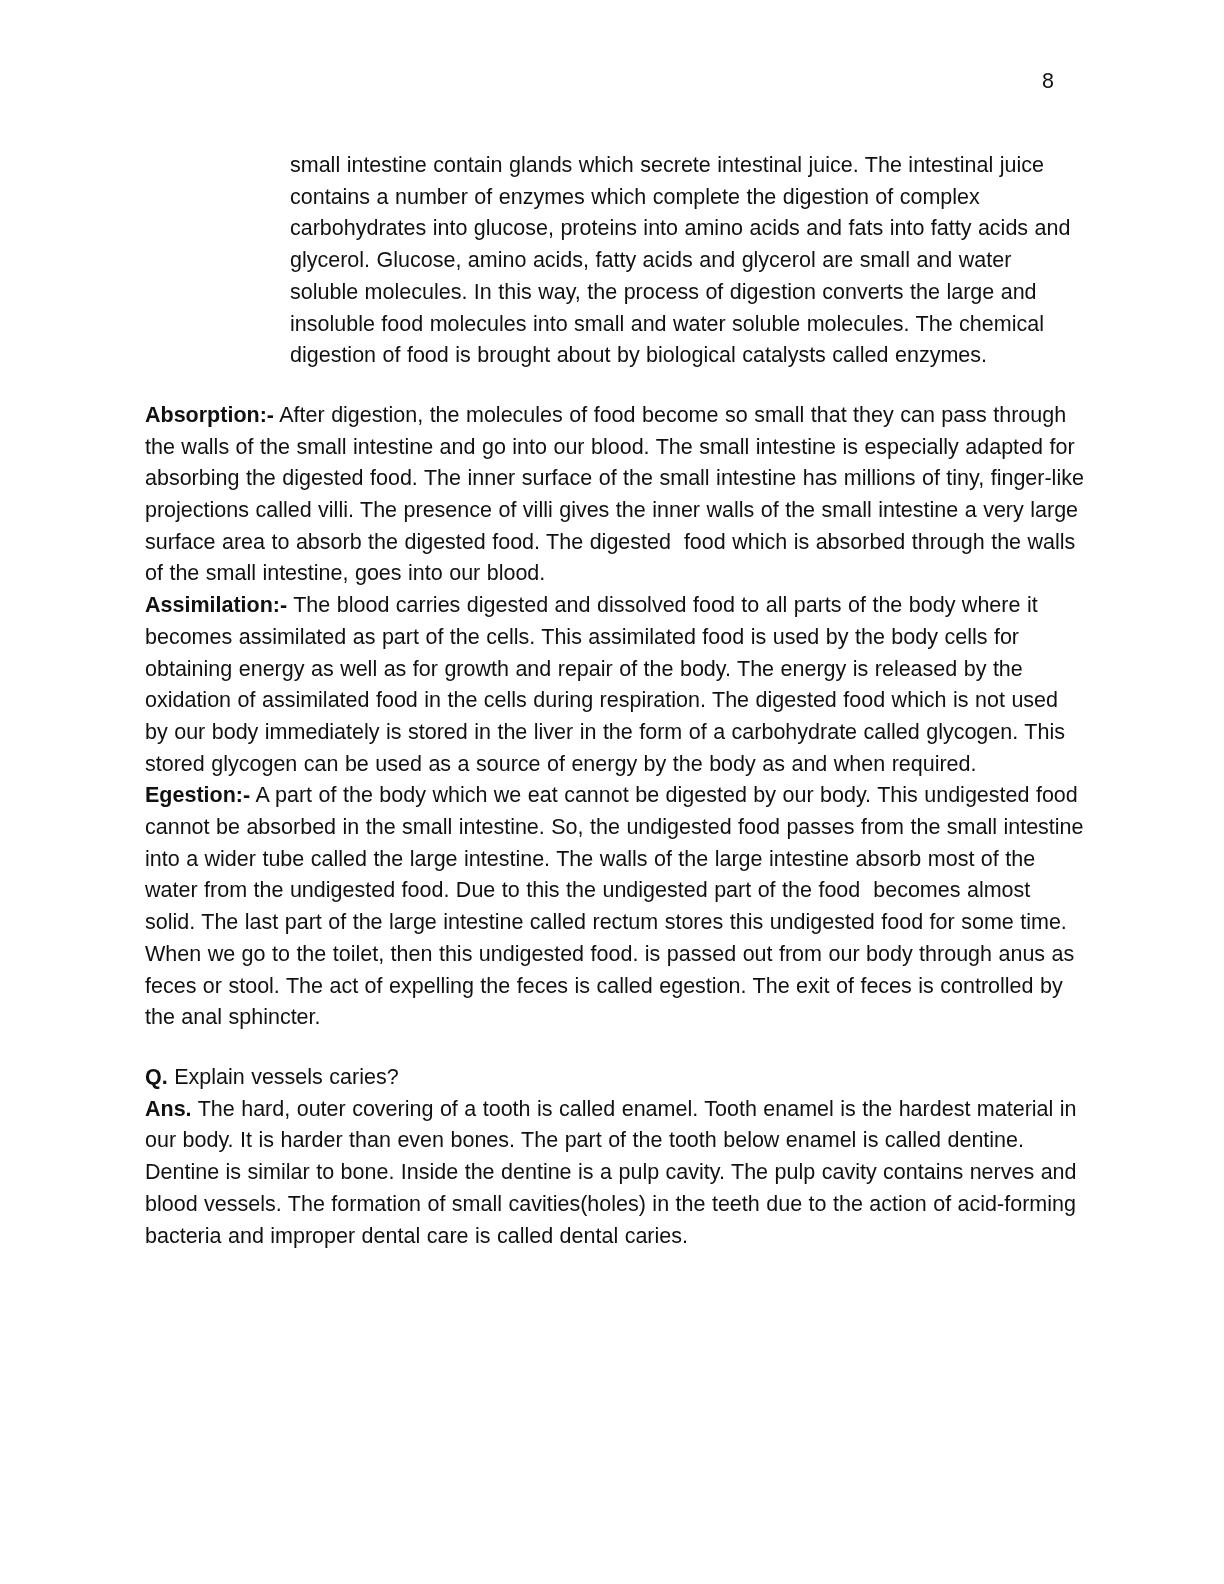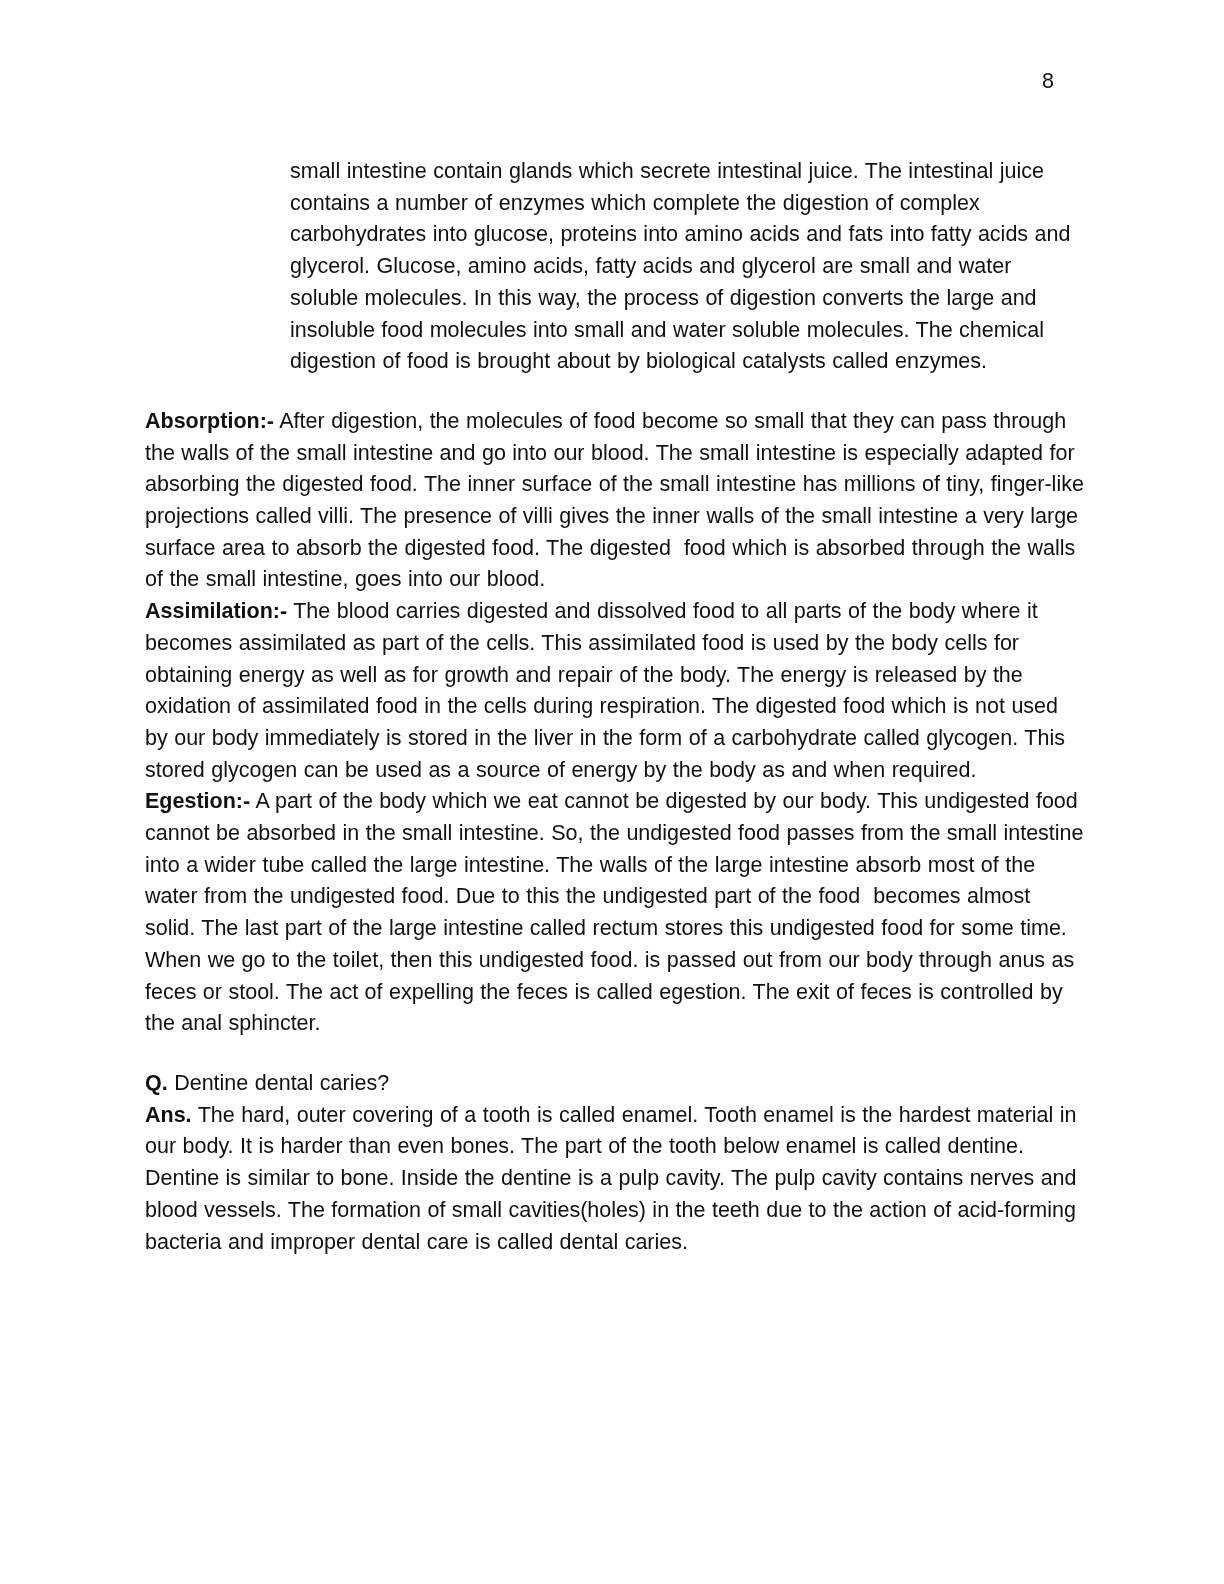--- a/index.html
+++ b/index.html
@@ -18,21 +18,21 @@
   }
   .page-number {
     position: absolute;
     top: 68px;
     left: 1042px;
     font-size: 21.5px;
     line-height: 26px;
   }
   .content {
     position: absolute;
-    top: 156px;
+    top: 150px;
     left: 145px;
     width: 940px;
   }
   .para {
     margin: 0;
     font-size: 21.5px;
     line-height: 31.7px;
     white-space: pre-wrap;
     word-spacing: 0.5px;
   }
@@ -60,18 +60,18 @@
   <div class="content">
 
     <p class="para indented">small intestine contain glands which secrete intestinal juice. The intestinal juice contains a number of enzymes which complete the digestion of complex carbohydrates into glucose, proteins into amino acids and fats into fatty acids and glycerol. Glucose, amino acids, fatty acids and glycerol are small and water soluble molecules. In this way, the process of digestion converts the large and insoluble food molecules into small and water soluble molecules. The chemical digestion of food is brought about by biological catalysts called enzymes.</p>
 
     <p class="para"><span class="lead underlined">Absorption:-</span><span> After digestion, the molecules of food become so small that they can pass through the walls of the small intestine and go into our blood. The small intestine is especially adapted for absorbing the digested food. The inner surface of the small intestine has millions of tiny, finger-like projections called villi. The presence of villi gives the inner walls of the small intestine a very large surface area to absorb the digested food. The digested  food which is absorbed through the walls of the small intestine, goes into our blood.</span></p>
 
     <p class="para"><span class="lead underlined">Assimilation:-</span><span> The blood carries digested and dissolved food to all parts of the body where it becomes assimilated as part of the cells. This assimilated food is used by the body cells for obtaining energy as well as for growth and repair of the body. The energy is released by the oxidation of assimilated food in the cells during respiration. The digested food which is not used by our body immediately is stored in the liver in the form of a carbohydrate called glycogen. This stored glycogen can be used as a source of energy by the body as and when required.</span></p>
 
     <p class="para"><span class="lead">Egestion:-</span><span> A part of the body which we eat cannot be digested by our body. This undigested food cannot be absorbed in the small intestine. So, the undigested food passes from the small intestine into a wider tube called the large intestine. The walls of the large intestine absorb most of the water from the undigested food. Due to this the undigested part of the food  becomes almost solid. The last part of the large intestine called rectum stores this undigested food for some time. When we go to the toilet, then this undigested food. is passed out from our body through anus as feces or stool. The act of expelling the feces is called egestion. The exit of feces is controlled by the anal sphincter.</span></p>
 
-    <p class="para gap-above"><span class="lead">Q.</span><span> Dentine dental caries?</span></p>
+    <p class="para gap-above"><span class="lead">Q.</span><span> Explain vessels caries?</span></p>
 
     <p class="para"><span class="lead underlined">Ans.</span><span> The hard, outer covering of a tooth is called enamel. Tooth enamel is the hardest material in our body. It is harder than even bones. The part of the tooth below enamel is called dentine. Dentine is similar to bone. Inside the dentine is a pulp cavity. The pulp cavity contains nerves and blood vessels. The formation of small cavities(holes) in the teeth due to the action of acid-forming bacteria and improper dental care is called dental caries.</span></p>
 
   </div>
 </div>
 
 </body></html>

